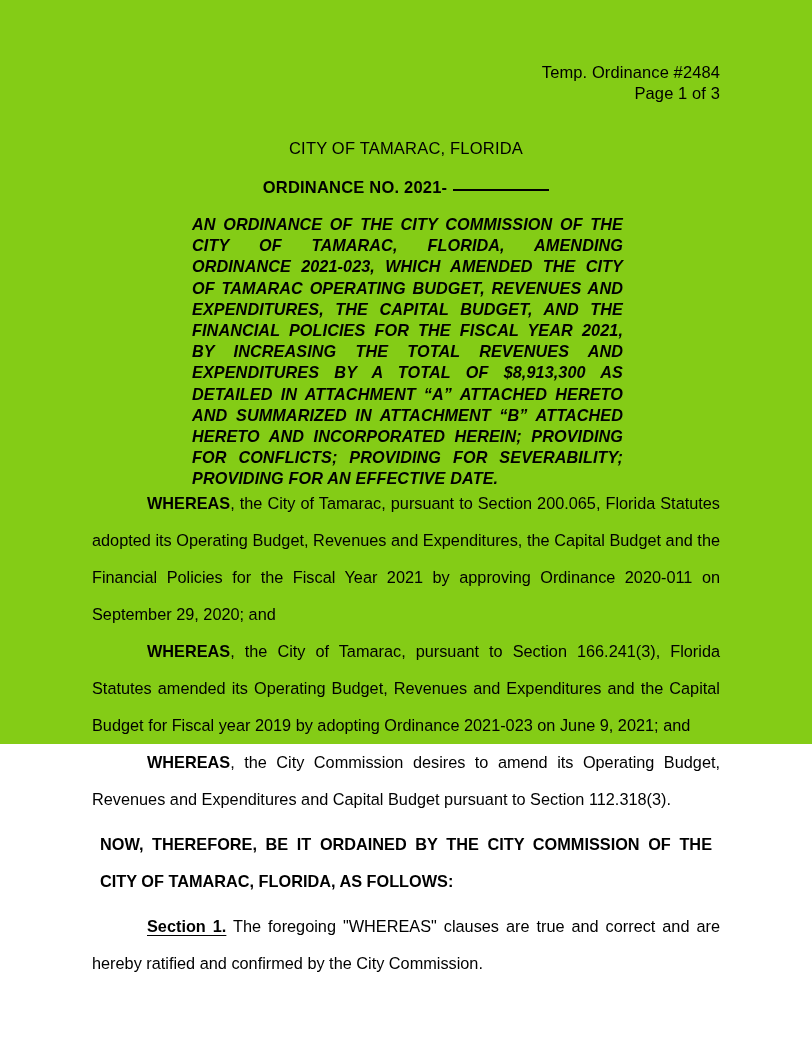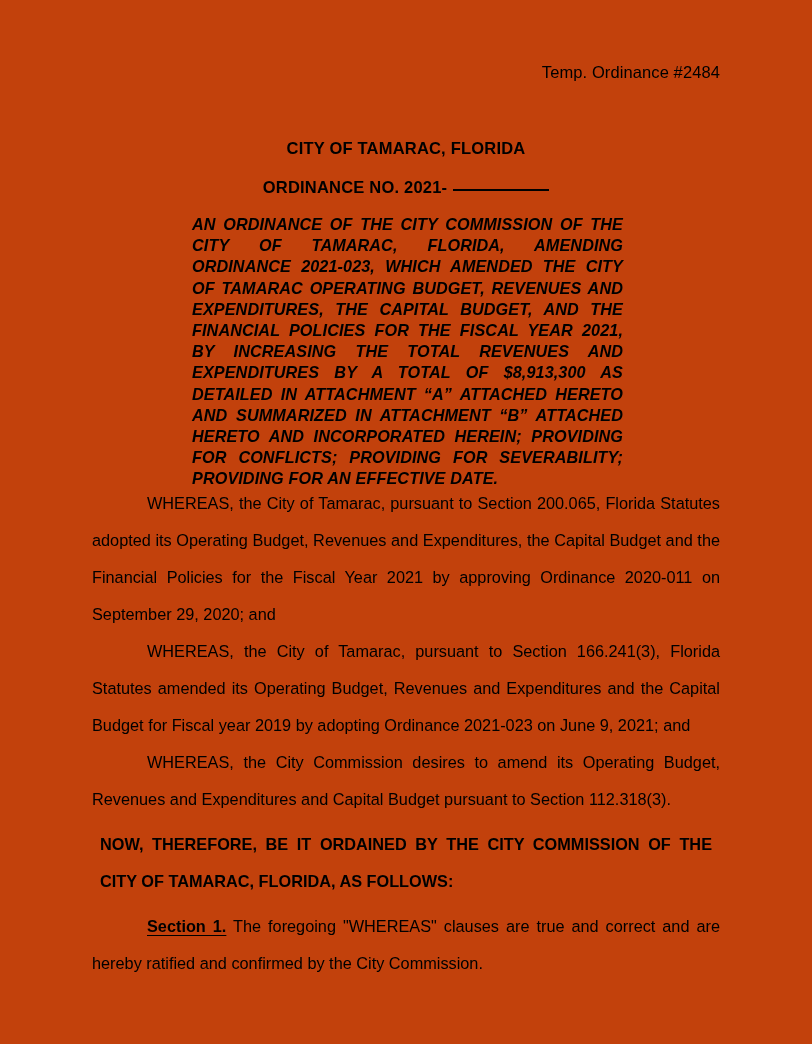--- a/index.html
+++ b/index.html
@@ -13,43 +13,43 @@
     font-family: "Liberation Sans", sans-serif;
     color: #000000;
     position: relative;
     overflow: hidden;
   }
 
   .page {
     position: absolute;
     left: 0; top: 0;
     width: 812px;
-    height: 1044px;
-    background: #c2410c;
+    height: 744px;
+    background: #84cc16;
   }
 
   
   .doc-header {
     position: absolute;
     right: 92px;
     top: 62px;
     text-align: right;
     font-size: 16.5px;
     line-height: 21px;
     letter-spacing: 0.1px;
   }
   .doc-header div { white-space: nowrap; }
 
   
   .heading-city {
     position: absolute;
     left: 0; right: 0;
     top: 139px;
     text-align: center;
-    font-weight: bold;
+    font-weight: normal;
     font-size: 16.5px;
     letter-spacing: 0.2px;
   }
   .heading-ordno {
     position: absolute;
     left: 0; right: 0;
     top: 177px;
     text-align: center;
     font-weight: bold;
     font-size: 16.5px;
@@ -95,34 +95,35 @@
     text-align-last: left;
     text-indent: 55px;
   }
   p.bold-clause {
     margin: 8px;
     font-weight: bold;
     text-align: justify;
     text-align-last: left;
     text-indent: 0;
   }
-  .b { font-weight: normal; margin-top: 24px; }
+  .b { font-weight: bold; margin-top: 24px; }
   .u-bold {
     font-weight: bold;
     text-decoration: underline;
     text-underline-offset: 3px;
   }
 </style>
 </head>
 <body>
 
 <div class="page">
 
   <div class="doc-header">
     <div>Temp. Ordinance #2484</div>
+    <div>Page 1 of 3</div>
   </div>
 
   <div class="heading-city">CITY OF TAMARAC, FLORIDA</div>
 
   <div class="heading-ordno">
     <span>ORDINANCE NO. 2021-</span><span class="blank-line"></span>
   </div>
 
   <div class="title-block">AN ORDINANCE OF THE CITY COMMISSION OF THE CITY OF TAMARAC, FLORIDA, AMENDING ORDINANCE 2021-023, WHICH AMENDED THE CITY OF TAMARAC OPERATING BUDGET, REVENUES AND EXPENDITURES, THE CAPITAL BUDGET, AND THE FINANCIAL POLICIES FOR THE FISCAL YEAR 2021, BY INCREASING THE TOTAL REVENUES AND EXPENDITURES BY A TOTAL OF $8,913,300 AS DETAILED IN ATTACHMENT “A” ATTACHED HERETO AND SUMMARIZED IN ATTACHMENT “B” ATTACHED HERETO AND INCORPORATED HEREIN; PROVIDING FOR CONFLICTS; PROVIDING FOR SEVERABILITY; PROVIDING FOR AN EFFECTIVE DATE.</div>
 

